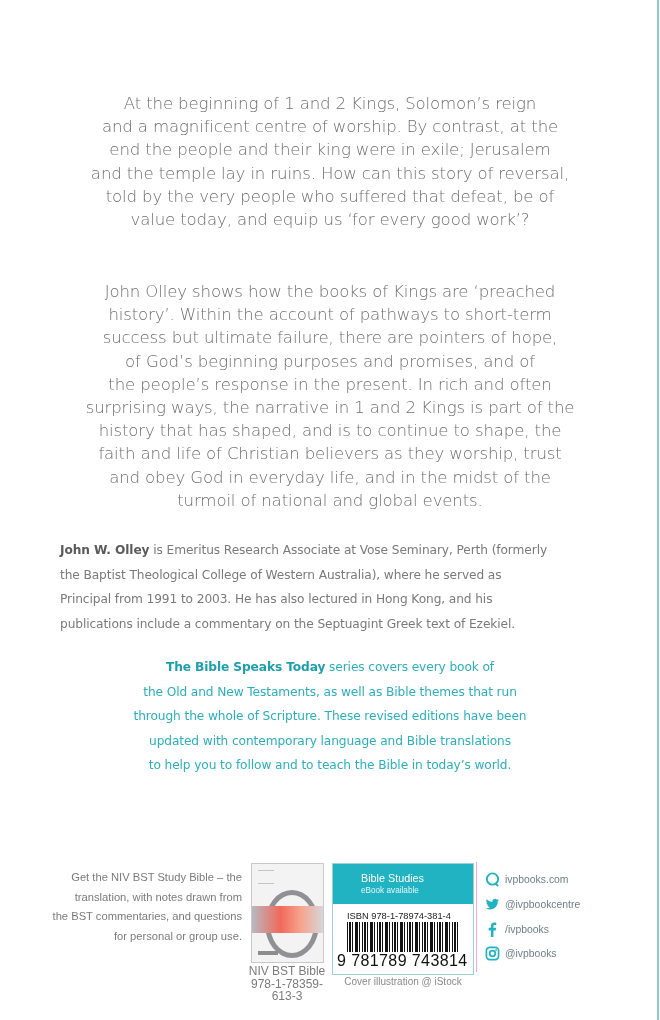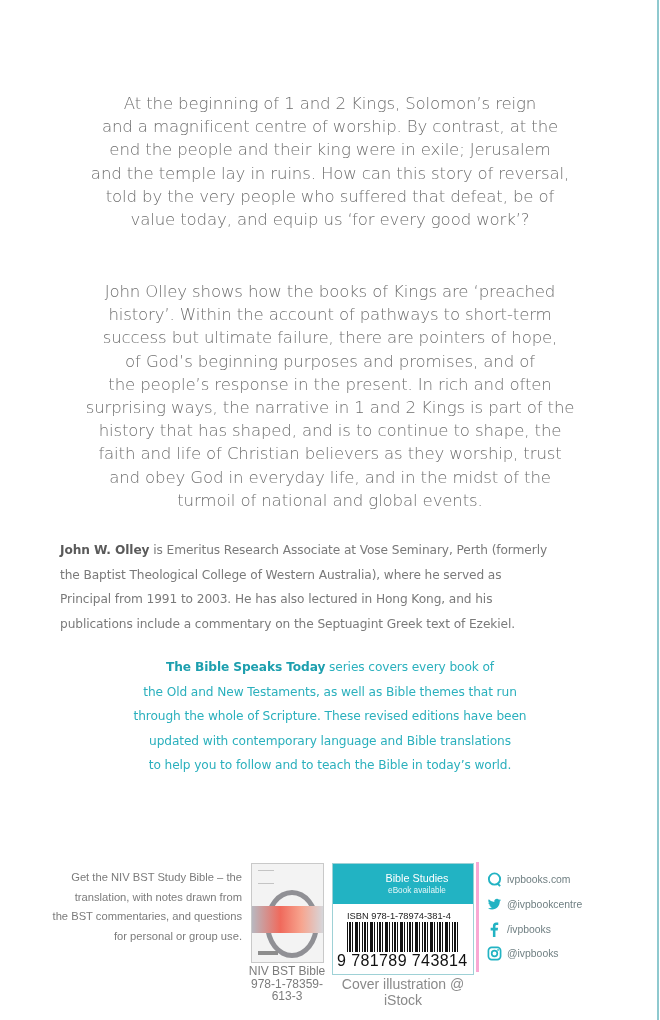--- a/index.html
+++ b/index.html
@@ -67,21 +67,21 @@
       position: absolute; left: 241px; top: 965px; width: 92px;
       text-align: center; color: #7b7b7b;
       font-family: "Liberation Sans", sans-serif;
       font-size: 12px; line-height: 12.5px;
     }
     .isbn-box {
       position: absolute; left: 332px; top: 863px; width: 140px; height: 110px;
       border: 1px solid #9ed1d6; background: #ffffff;
     }
     .isbn-head {
-      height: 40px; background: #22b3c3; color: #ffffff; text-align: center;
+      height: 40px; background: #22b3c3; color: #ffffff; 
       font-family: "Liberation Sans", sans-serif;
       padding-left: 28px;
     }
     .isbn-head .t1 { display: block; padding-top: 8px; font-size: 10.8px; line-height: 13px; }
     .isbn-head .t2 { display: block; font-size: 8.2px; line-height: 11px; color: #e2f6f8; }
     .isbn-num {
       position: absolute; left: 14px; top: 47px;
       font-family: "Liberation Sans", sans-serif; font-size: 9.3px; color: #1b1b1b;
       white-space: nowrap;
     }
@@ -92,25 +92,25 @@
         #111 8px 11px, #fff 11px 12px, #111 12px 13px, #fff 13px 15px);
     }
     .barcode-digits {
       position: absolute; left: 4px; top: 88px; width: 128px;
       font-family: "Liberation Sans", sans-serif; font-size: 16px; color: #111;
       white-space: nowrap; letter-spacing: 0.4px;
     }
     .barcode-digits span { background: #fff; }
     .cover-credit {
       position: absolute; left: 332px; top: 976px; width: 142px; text-align: center;
-      font-family: "Liberation Sans", sans-serif; font-size: 14px; color: #8a8a8a;
+      font-family: "Liberation Sans", sans-serif; font-size: 10px; color: #8a8a8a;
     }
     .social {
       position: absolute; left: 476px; top: 862px; width: 182px; height: 110px;
-      border-left: 3px solid #f9a8d4;
+      border-left: 1px solid #f9a8d4;
     }
     .social-item {
       position: absolute; left: 8px; height: 18px; display: flex; align-items: center;
       font-family: "Liberation Sans", sans-serif; font-size: 10.4px; color: #6f7f82;
       white-space: nowrap;
     }
     .social-item svg { width: 15px; height: 15px; margin-right: 5px; flex: none; }
     .s0 { top: 8px; } .s1 { top: 33px; } .s2 { top: 58px; } .s3 { top: 82px; }
   </style>
 </head>

